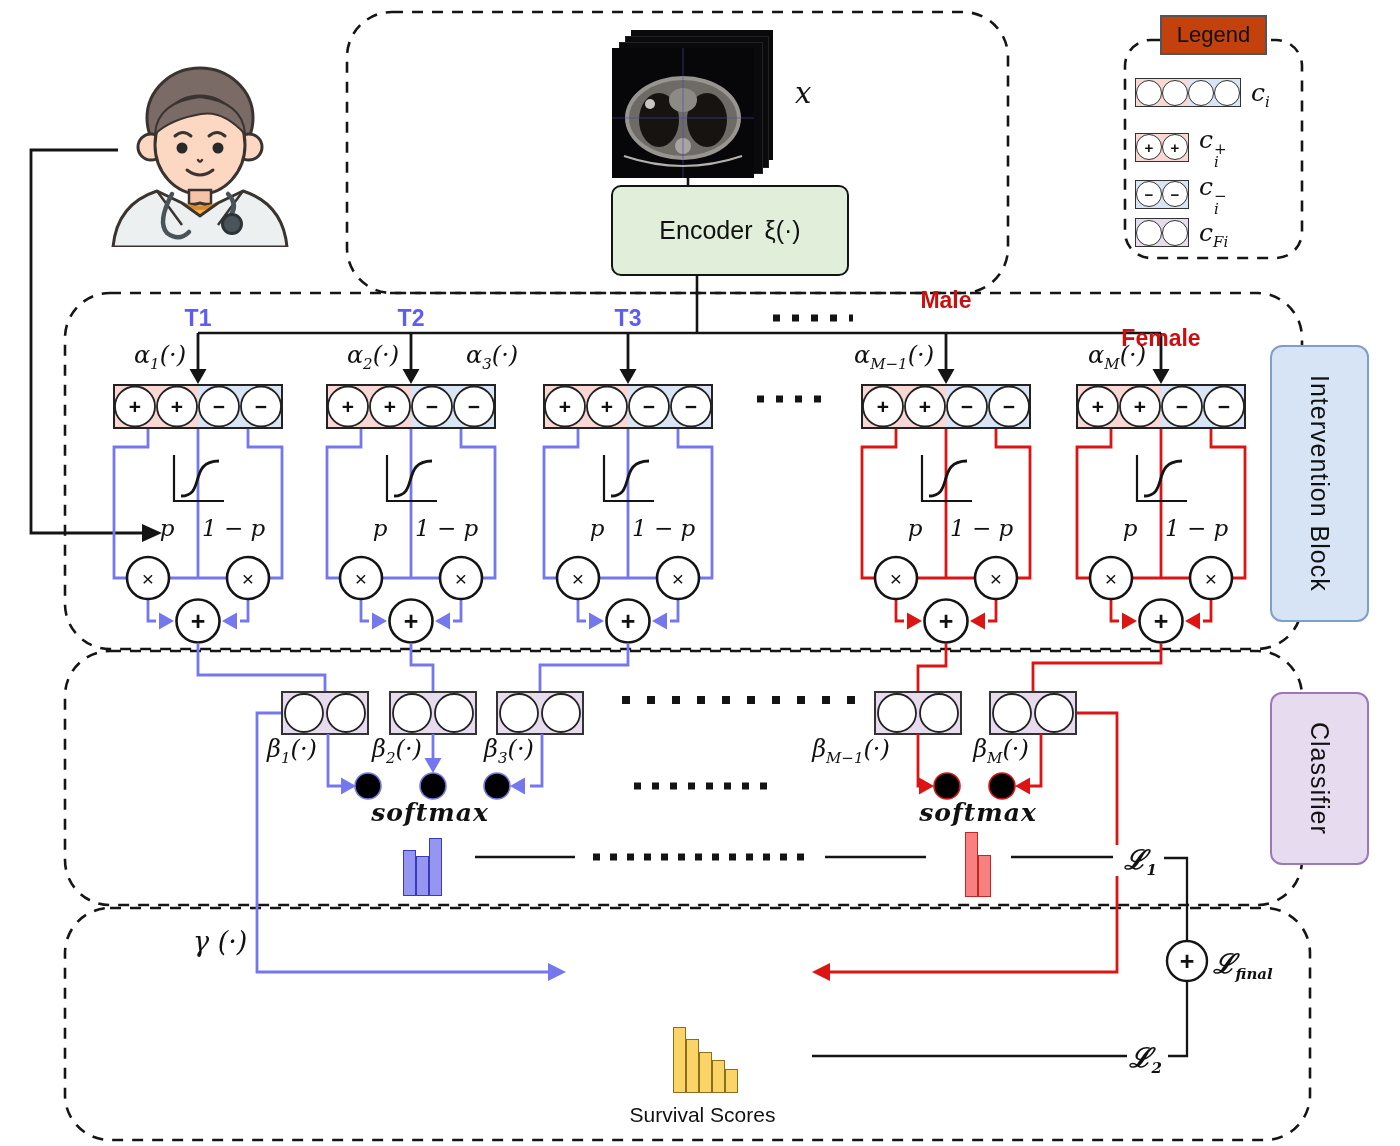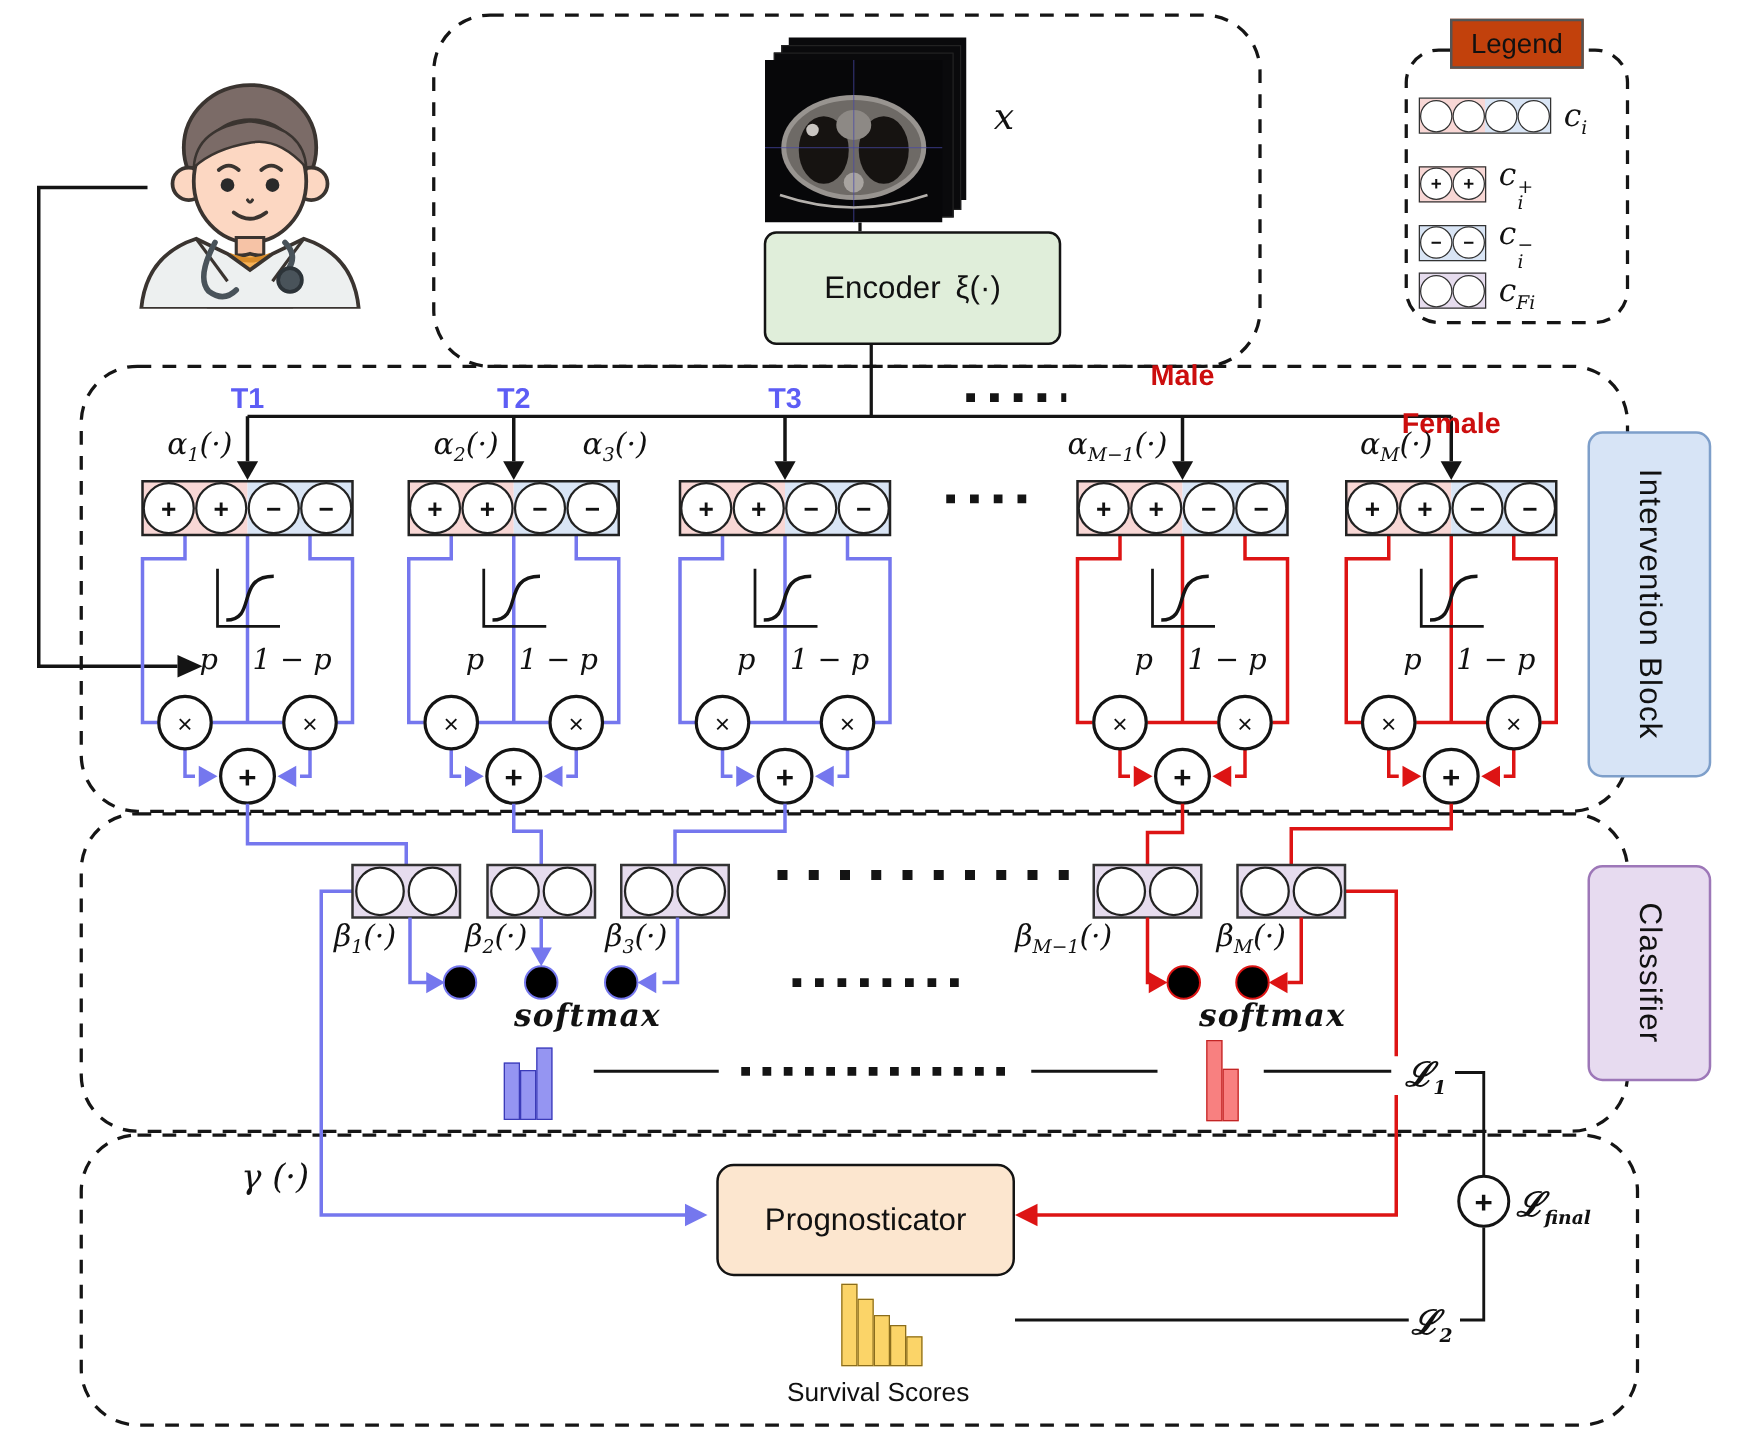--- a/index.html
+++ b/index.html
@@ -7,21 +7,21 @@
        font-family:"Liberation Sans","DejaVu Sans",sans-serif;color:#111;}
   #wires{position:absolute;left:0;top:0;}
   .lab{position:absolute;white-space:nowrap;}
   .math{font-family:"DejaVu Serif",serif;font-style:italic;}
   .sans{font-family:"Liberation Sans","DejaVu Sans",sans-serif;}
   .ctr{text-align:center;}
   .tlabel{font-size:23px;font-weight:bold;}
   .alpha,.beta{font-size:24px;}
   .alpha sub,.beta sub{font-size:15px;font-style:italic;}
   .plabel{font-size:23px;}
-  .softmax{font-size:25px;font-weight:600;letter-spacing:1px;margin-left:40px;}
+  .softmax{font-size:25px;font-weight:600;letter-spacing:1px;}
   .loss{font-size:27px;font-weight:600;}
   .loss sub{font-size:15px;}
   
   .encoder{left:583px;top:185px;width:234px;height:87px;background:#e0eeda;border:2px solid #141414;
            border-radius:10px;display:flex;align-items:center;justify-content:center;gap:12px;font-size:25px;margin-left:28px;}
   .prognost{left:573px;top:931px;width:235px;height:86px;background:#fce6cf;border:2.6px solid #141414;
             border-radius:14px;display:flex;align-items:center;justify-content:center;font-size:25px;}
   .sideblock{border-radius:12px;display:flex;align-items:center;justify-content:center;}
   .sideblock span{writing-mode:vertical-rl;font-size:25px;letter-spacing:1px;}
   .ib{left:1270px;top:345px;width:95px;height:273px;background:#d7e4f6;border:2px solid #7e9fca;}
@@ -373,23 +373,20 @@
   </div>
   <div class="lab sideblock cb sans">
     <span>Classifier</span>
   </div>
 
   <div class="lab math softmax ctr" style="left:369px;top:798px;width:122px;">softmax</div>
   <div class="lab math softmax ctr" style="left:917px;top:798px;width:122px;">softmax</div>
 
   <div class="lab math" style="left:193px;top:926px;font-size:27px;">γ (·)</div>
 
-  <div class="lab prognost sans">
-    <span>Prognosticator</span>
-  </div>
 
   <div class="lab math loss" style="left:1124px;top:840px;">
     <span>ℒ</span><sub>1</sub>
   </div>
   <div class="lab math loss" style="left:1129px;top:1038px;">
     <span>ℒ</span><sub>2</sub>
   </div>
   <div class="lab math loss" style="left:1213px;top:944px;">
     <span>ℒ</span><sub>final</sub>
   </div>

